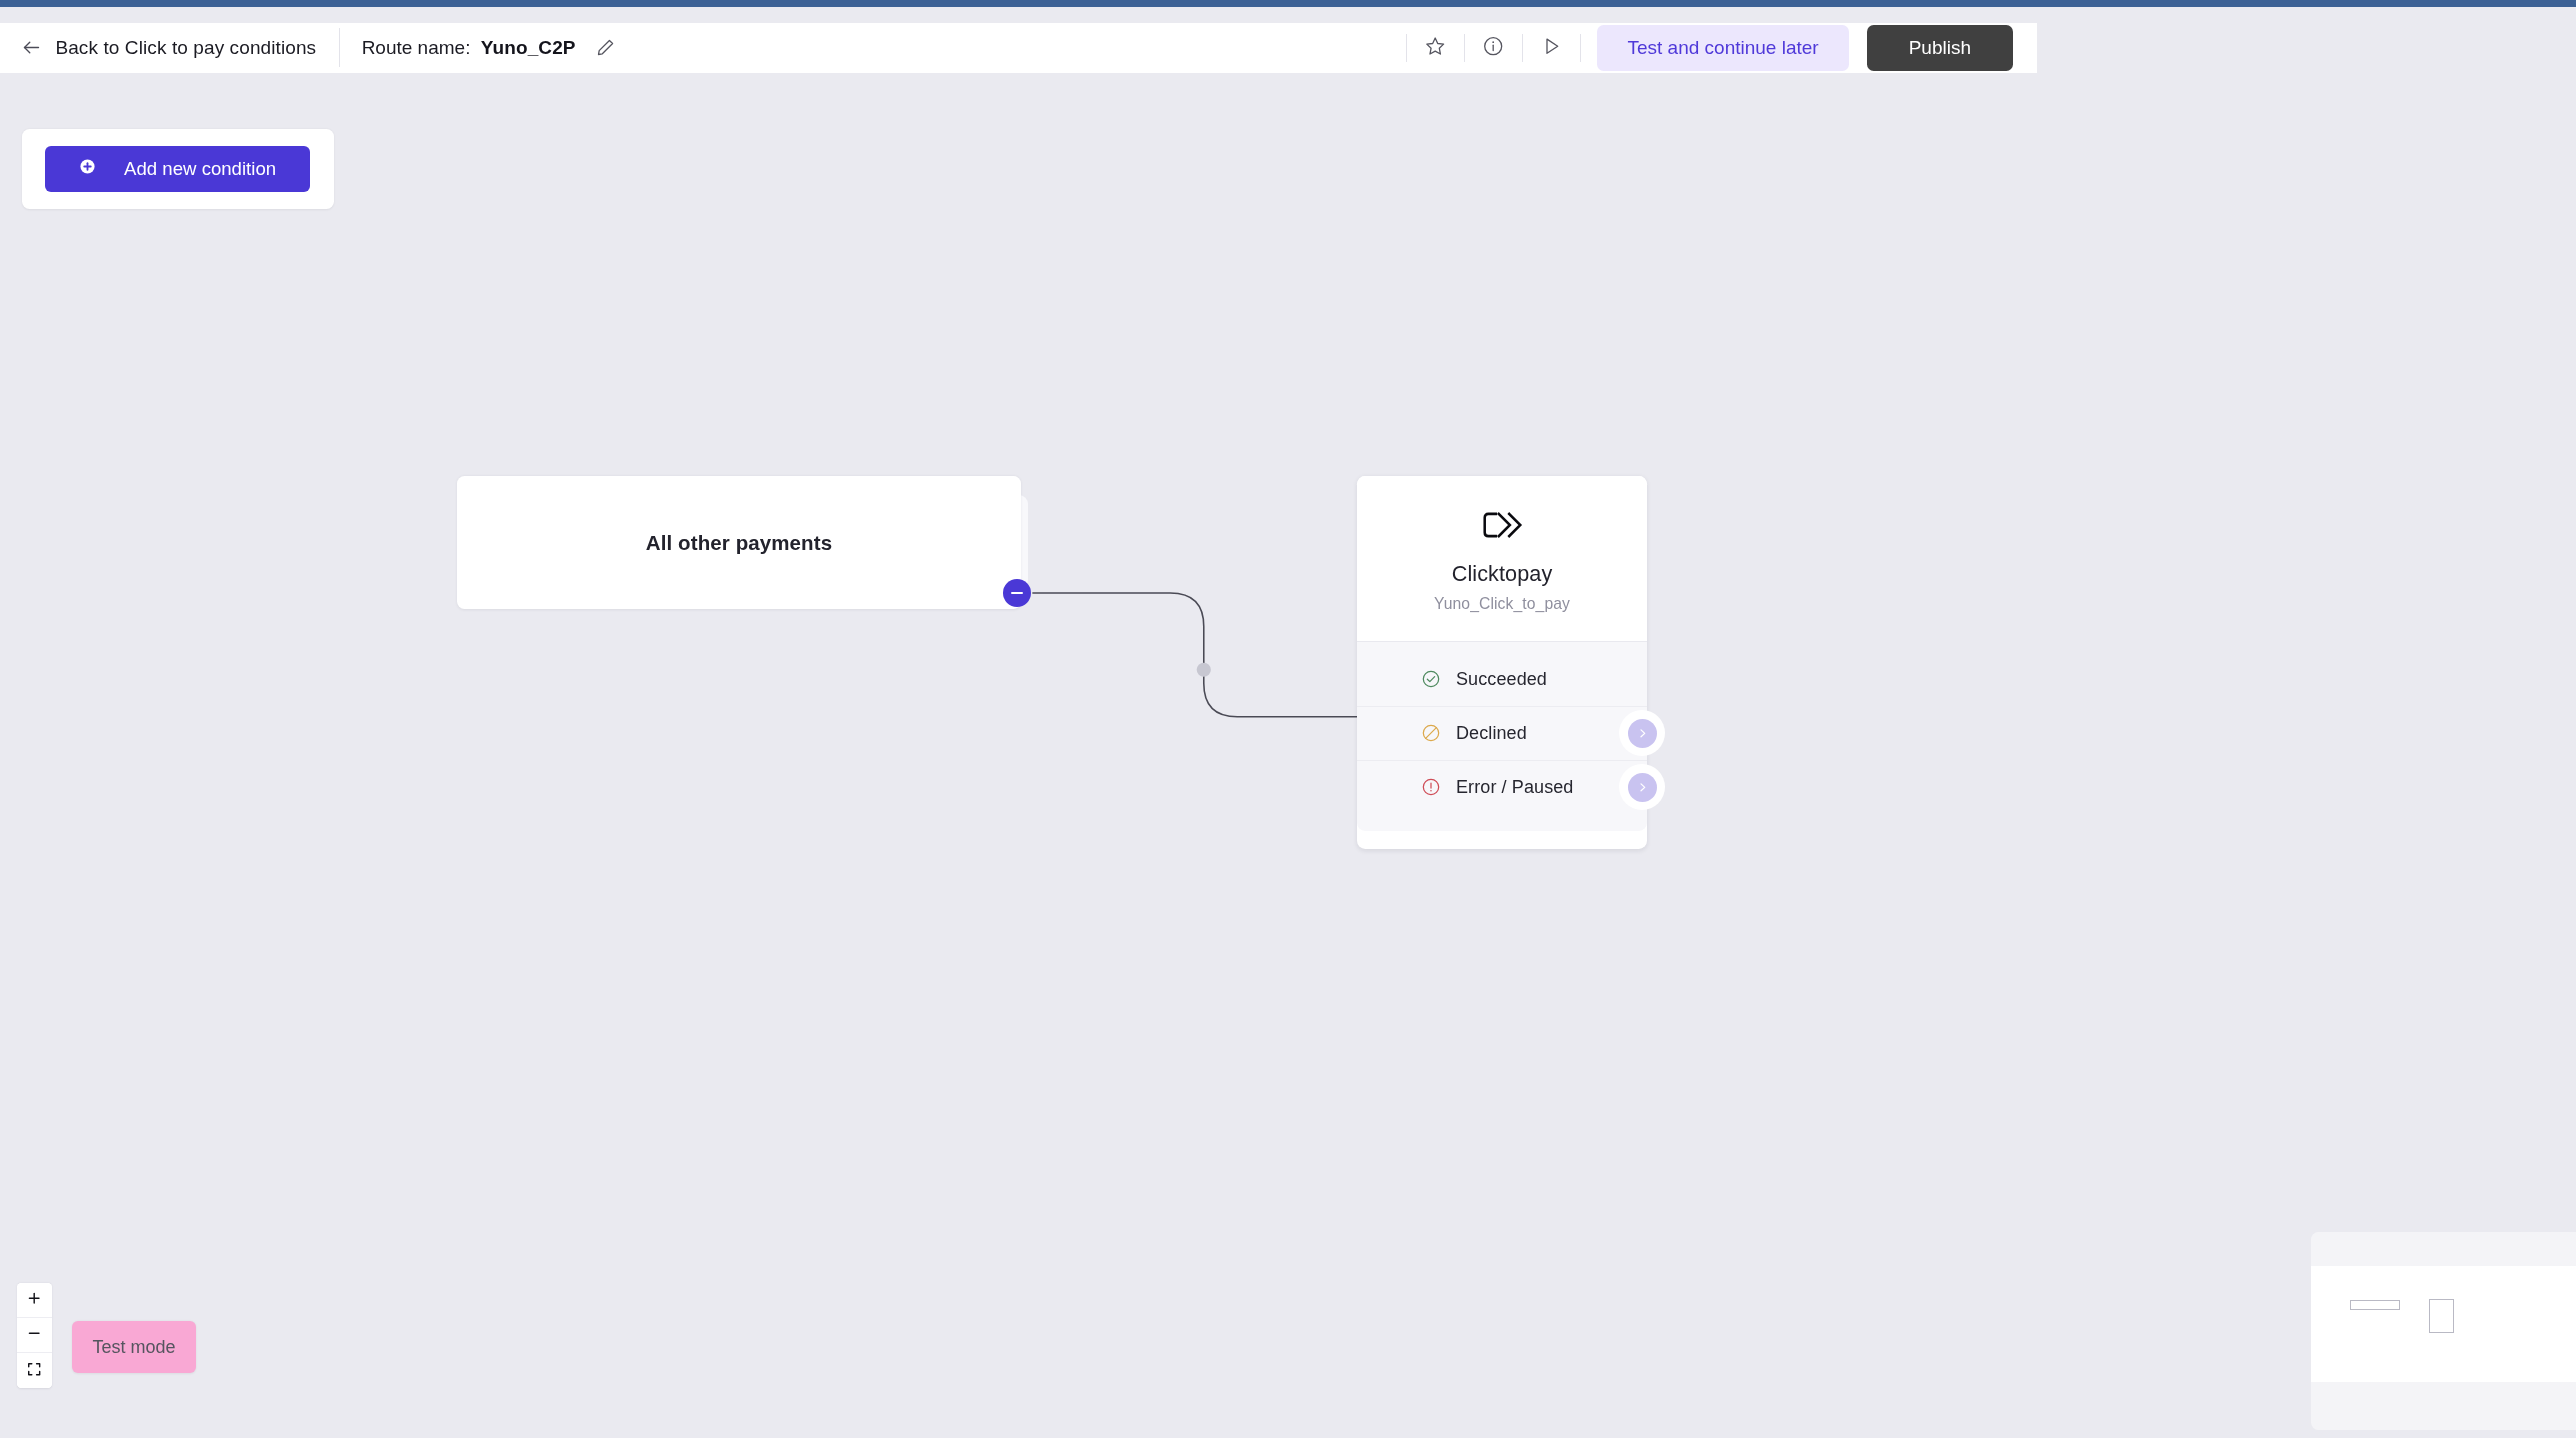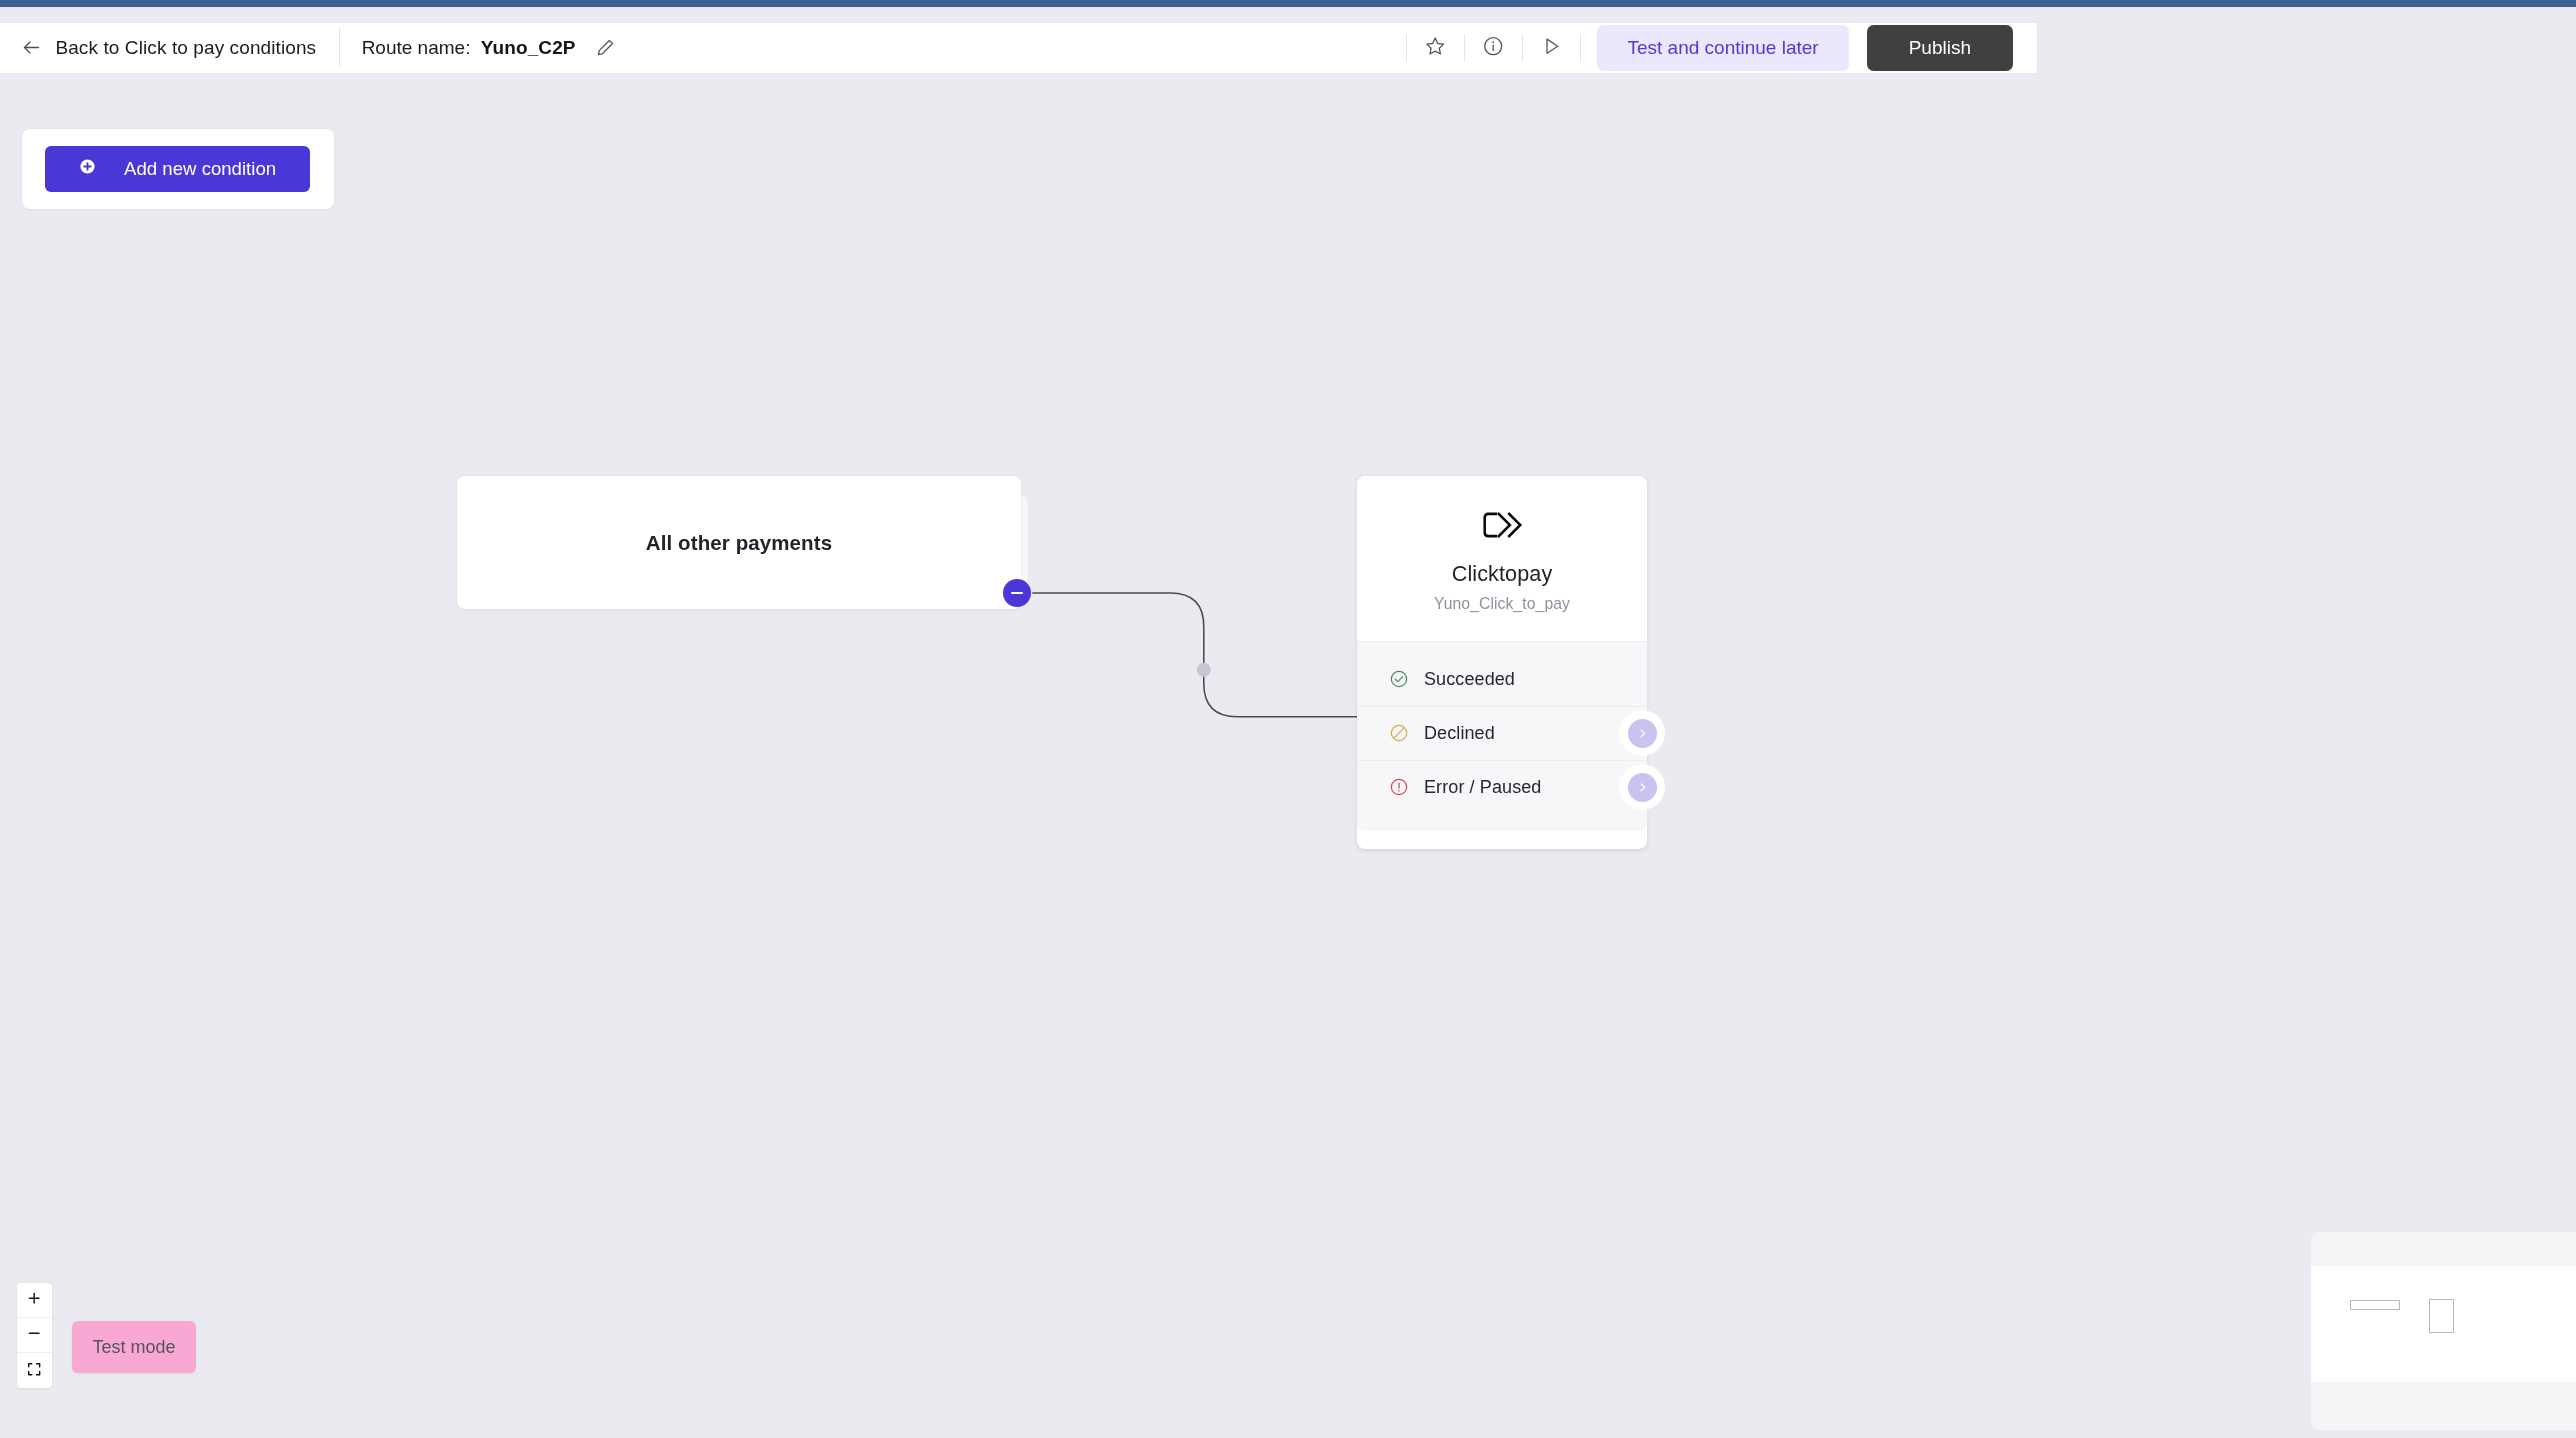--- a/index.html
+++ b/index.html
@@ -291,21 +291,21 @@
     background: #f7f7fa;
     border-top: 0.7px solid #e9e9ef;
     border-radius: 0 0 8.2px 8.2px;
     padding: 10.4px 0 16.4px 0;
     position: relative;
   }
   .status-row {
     height: 54px;
     display: flex;
     align-items: center;
-    padding-left: 32px;
+    padding-left: 64px;
     position: relative;
     cursor: pointer;
   }
   .status-row .status-icon {
     width: 20px; height: 20px;
     margin-right: 15px;
     flex: 0 0 auto;
     display: flex;
     align-items: center;
     justify-content: center;

